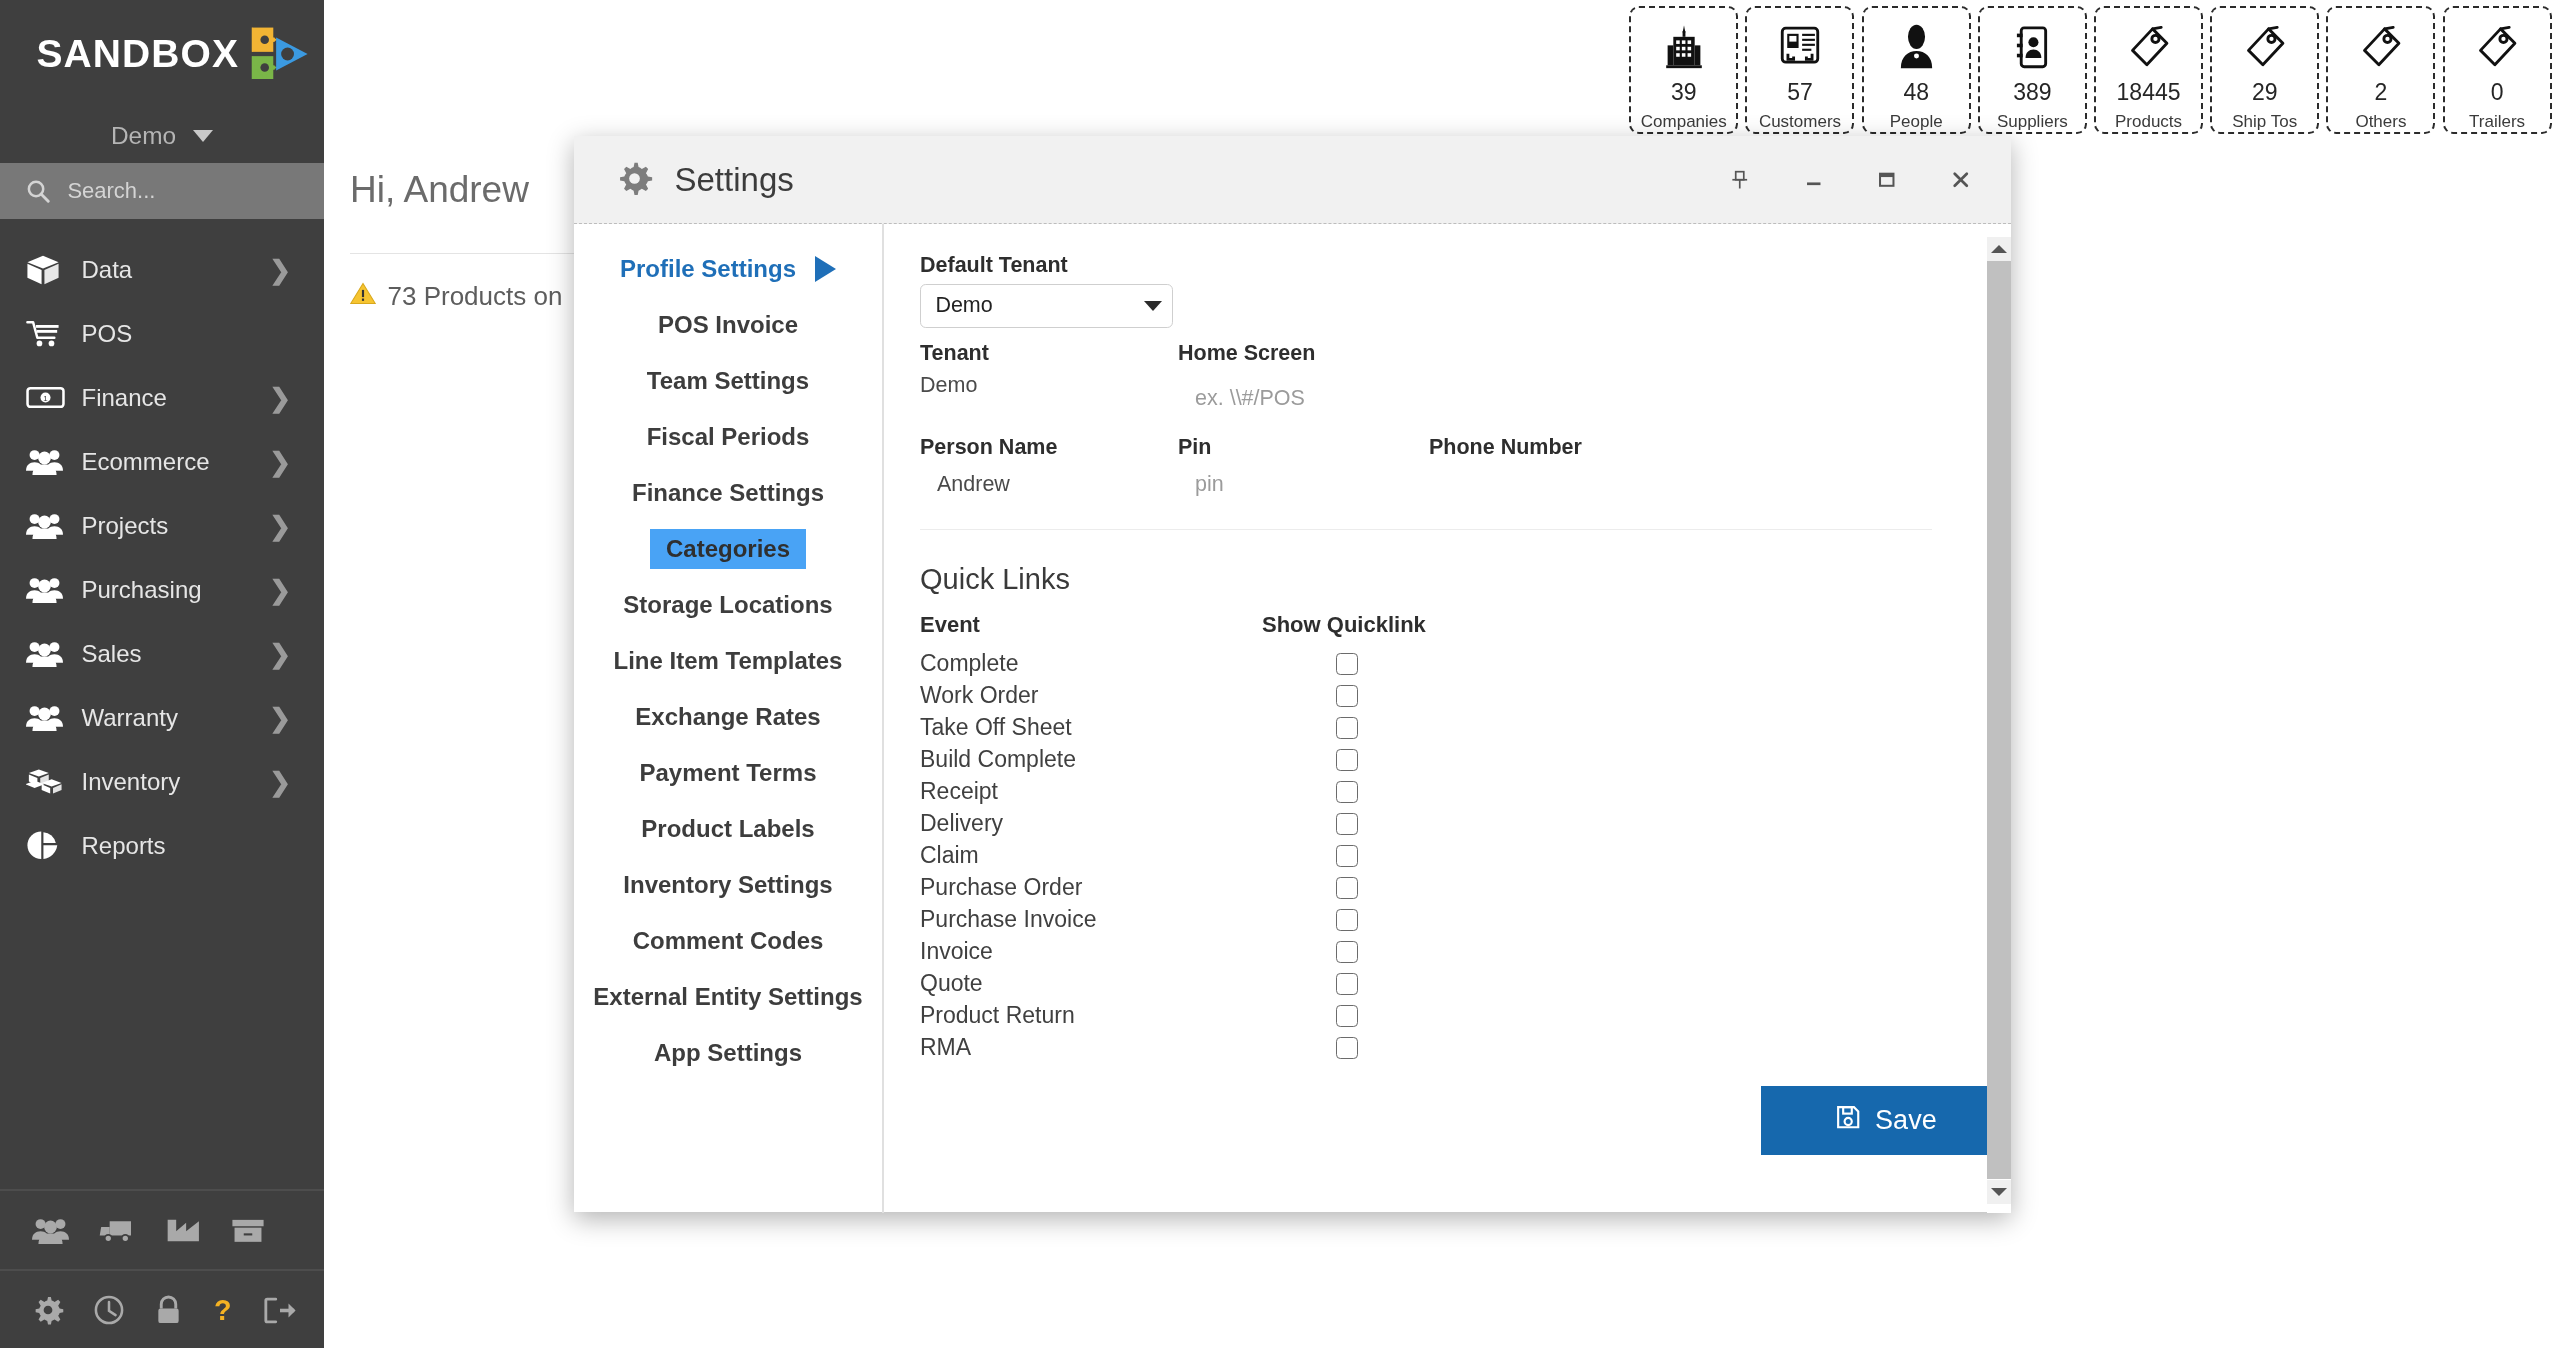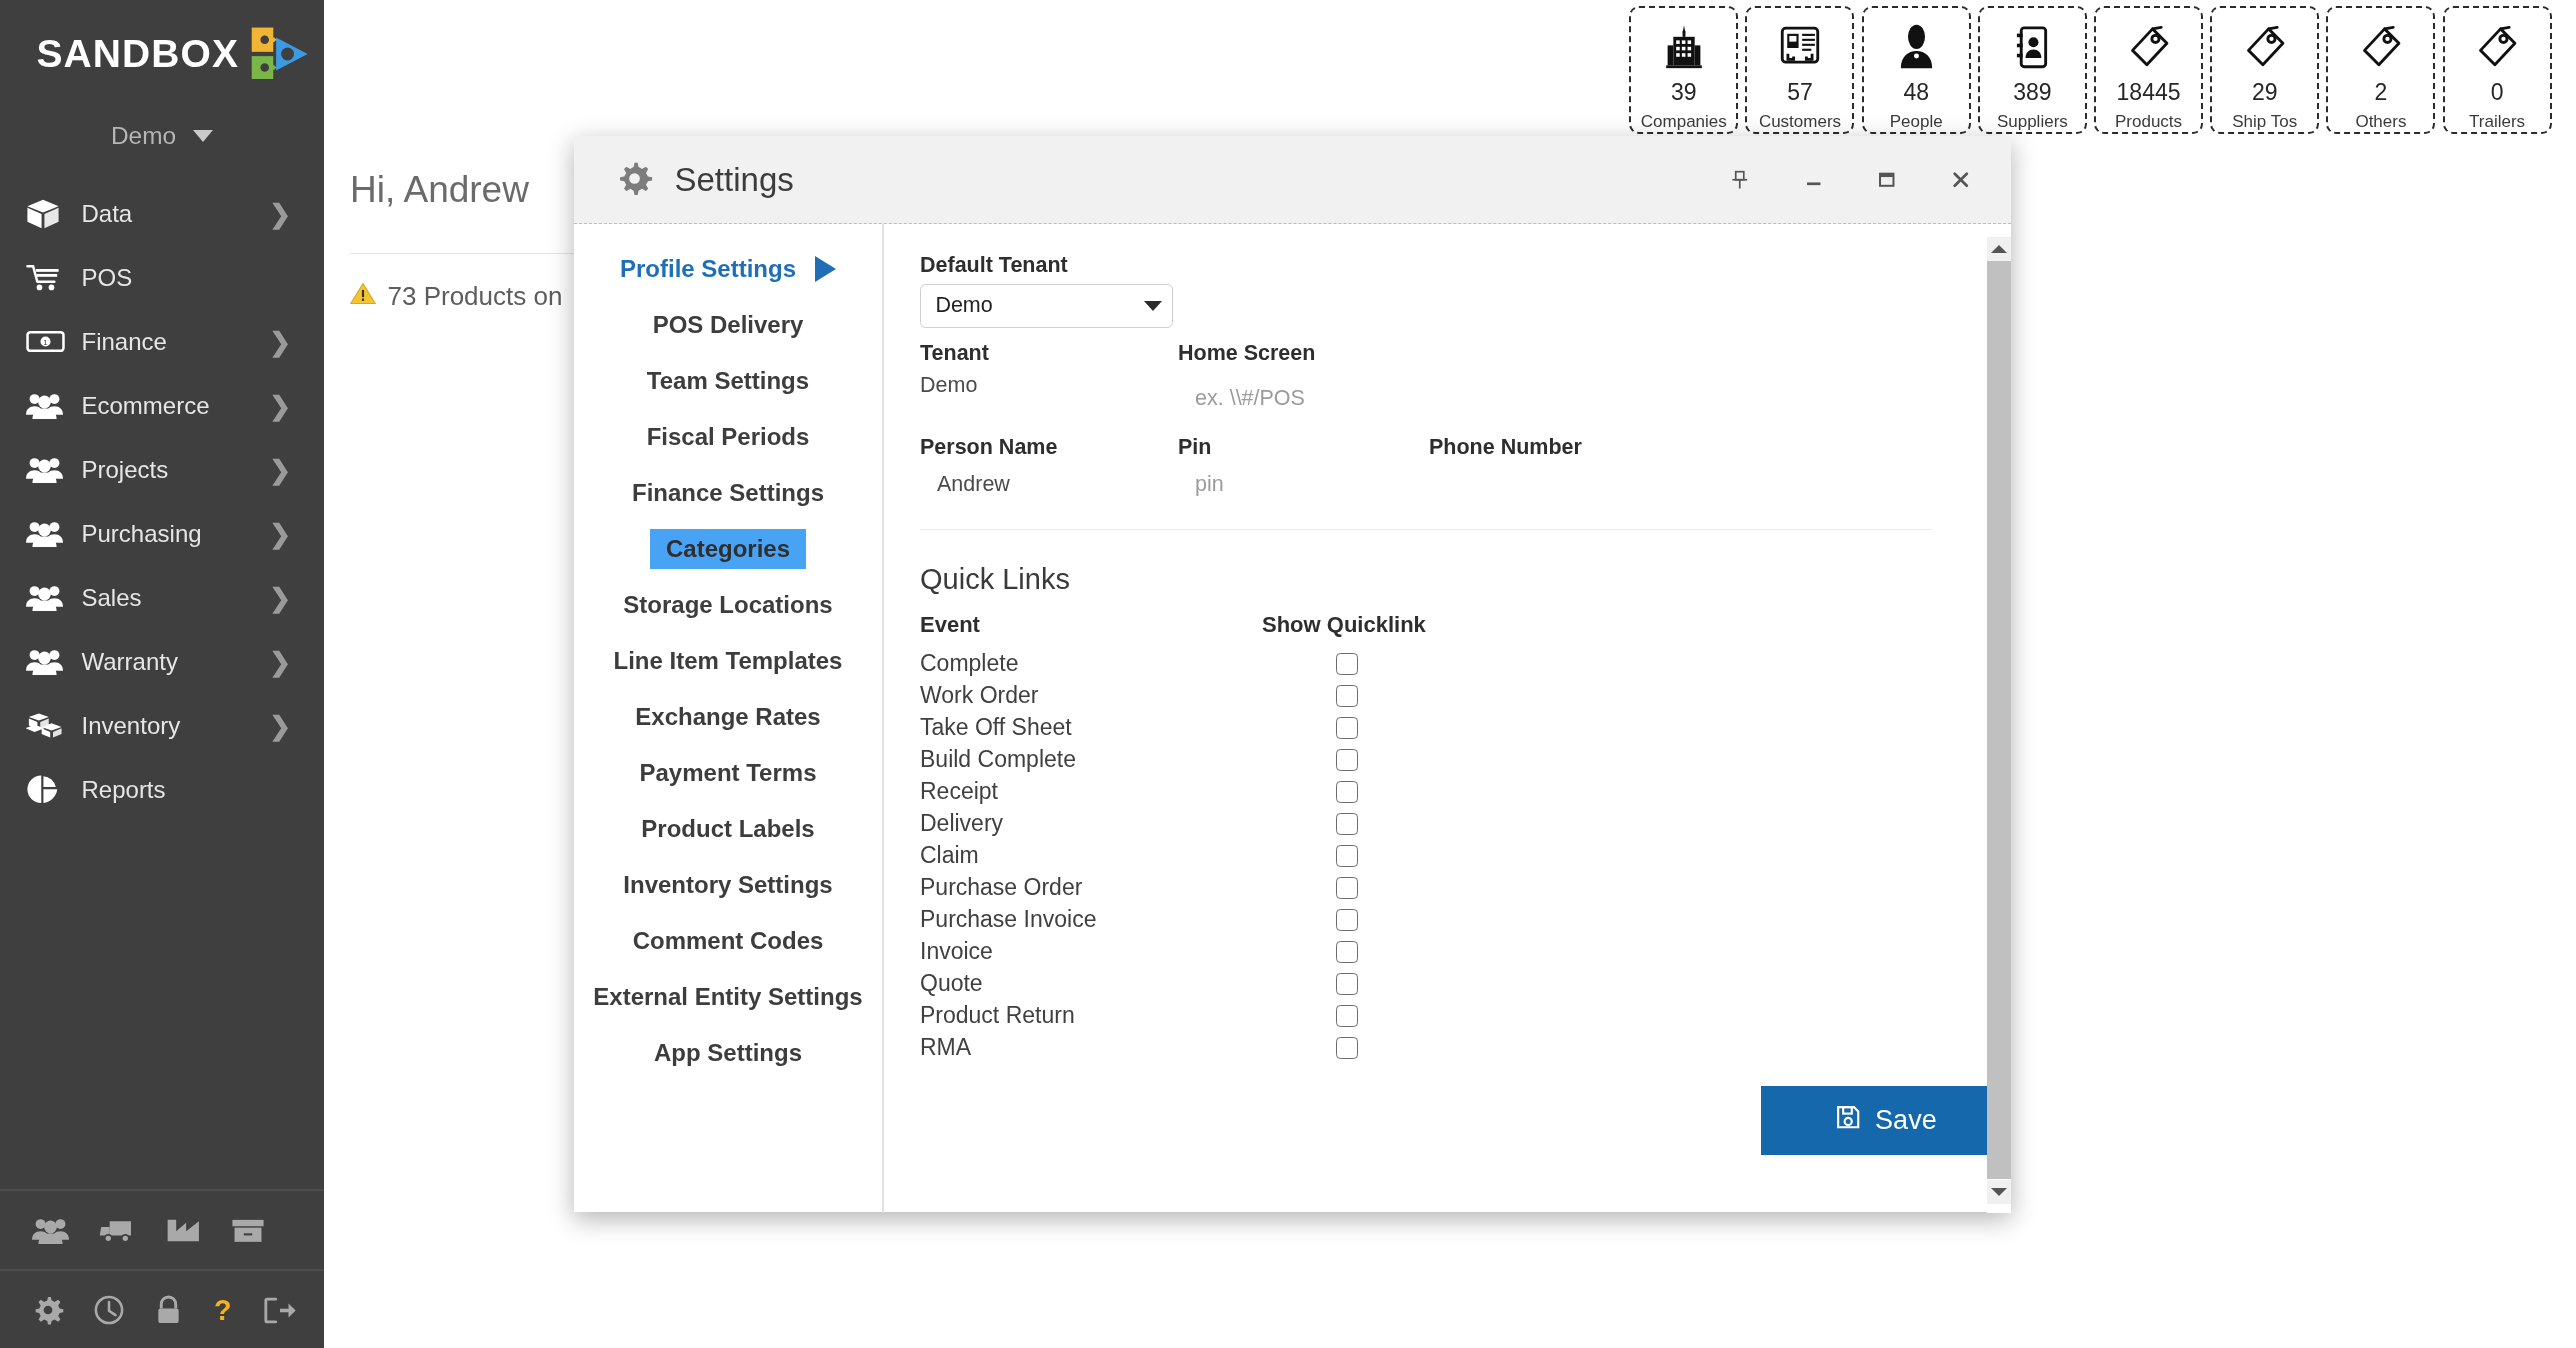--- a/index.html
+++ b/index.html
@@ -294,20 +294,29 @@
           <circle cx="54" cy="39" r="9" fill="#3f3f3f"></circle>
         </svg>
       </span>
     </div>
 
     <div class="tenant-row">
       <span>Demo</span>
       <span class="chev-down"></span>
     </div>
 
+    <div class="searchbar">
+      <span class="search-glyph">
+        <svg viewBox="0 0 34 34" width="24.4" height="24.4">
+          <circle cx="14" cy="14" r="10" fill="none" stroke="#d4d4d4" stroke-width="3.5"></circle>
+          <line x1="21" y1="21" x2="31" y2="31" stroke="#d4d4d4" stroke-width="4" stroke-linecap="round"></line>
+        </svg>
+      </span>
+      <span class="search-placeholder">Search...</span>
+    </div>
 
     <div class="nav-list">
 
       <div class="nav-item">
         <span class="nav-ico">
           <svg viewBox="0 0 48 44" width="34" height="32">
               <path d="M24 2 L46 11 L24 20 L2 11 Z" fill="#fff"></path>
               <path d="M2 13 L22 22 L22 42 L2 33 Z" fill="#fff"></path>
               <path d="M46 13 L26 22 L26 42 L46 33 Z" fill="#e8e8e8"></path>
             </svg>
@@ -695,21 +704,21 @@
     </div>
 
     <div class="dlg-body">
 
       <div class="menu-pane">
         <div class="menu-item active-link">
           <span class="menu-chip">Profile Settings</span>
           <span class="tri-right"></span>
         </div>
         <div class="menu-item">
-            <span class="menu-chip">POS Delivery</span>
+            <span class="menu-chip">POS Invoice</span>
           </div>
         <div class="menu-item">
             <span class="menu-chip">Team Settings</span>
           </div>
         <div class="menu-item">
             <span class="menu-chip">Fiscal Periods</span>
           </div>
         <div class="menu-item">
             <span class="menu-chip">Finance Settings</span>
           </div>

